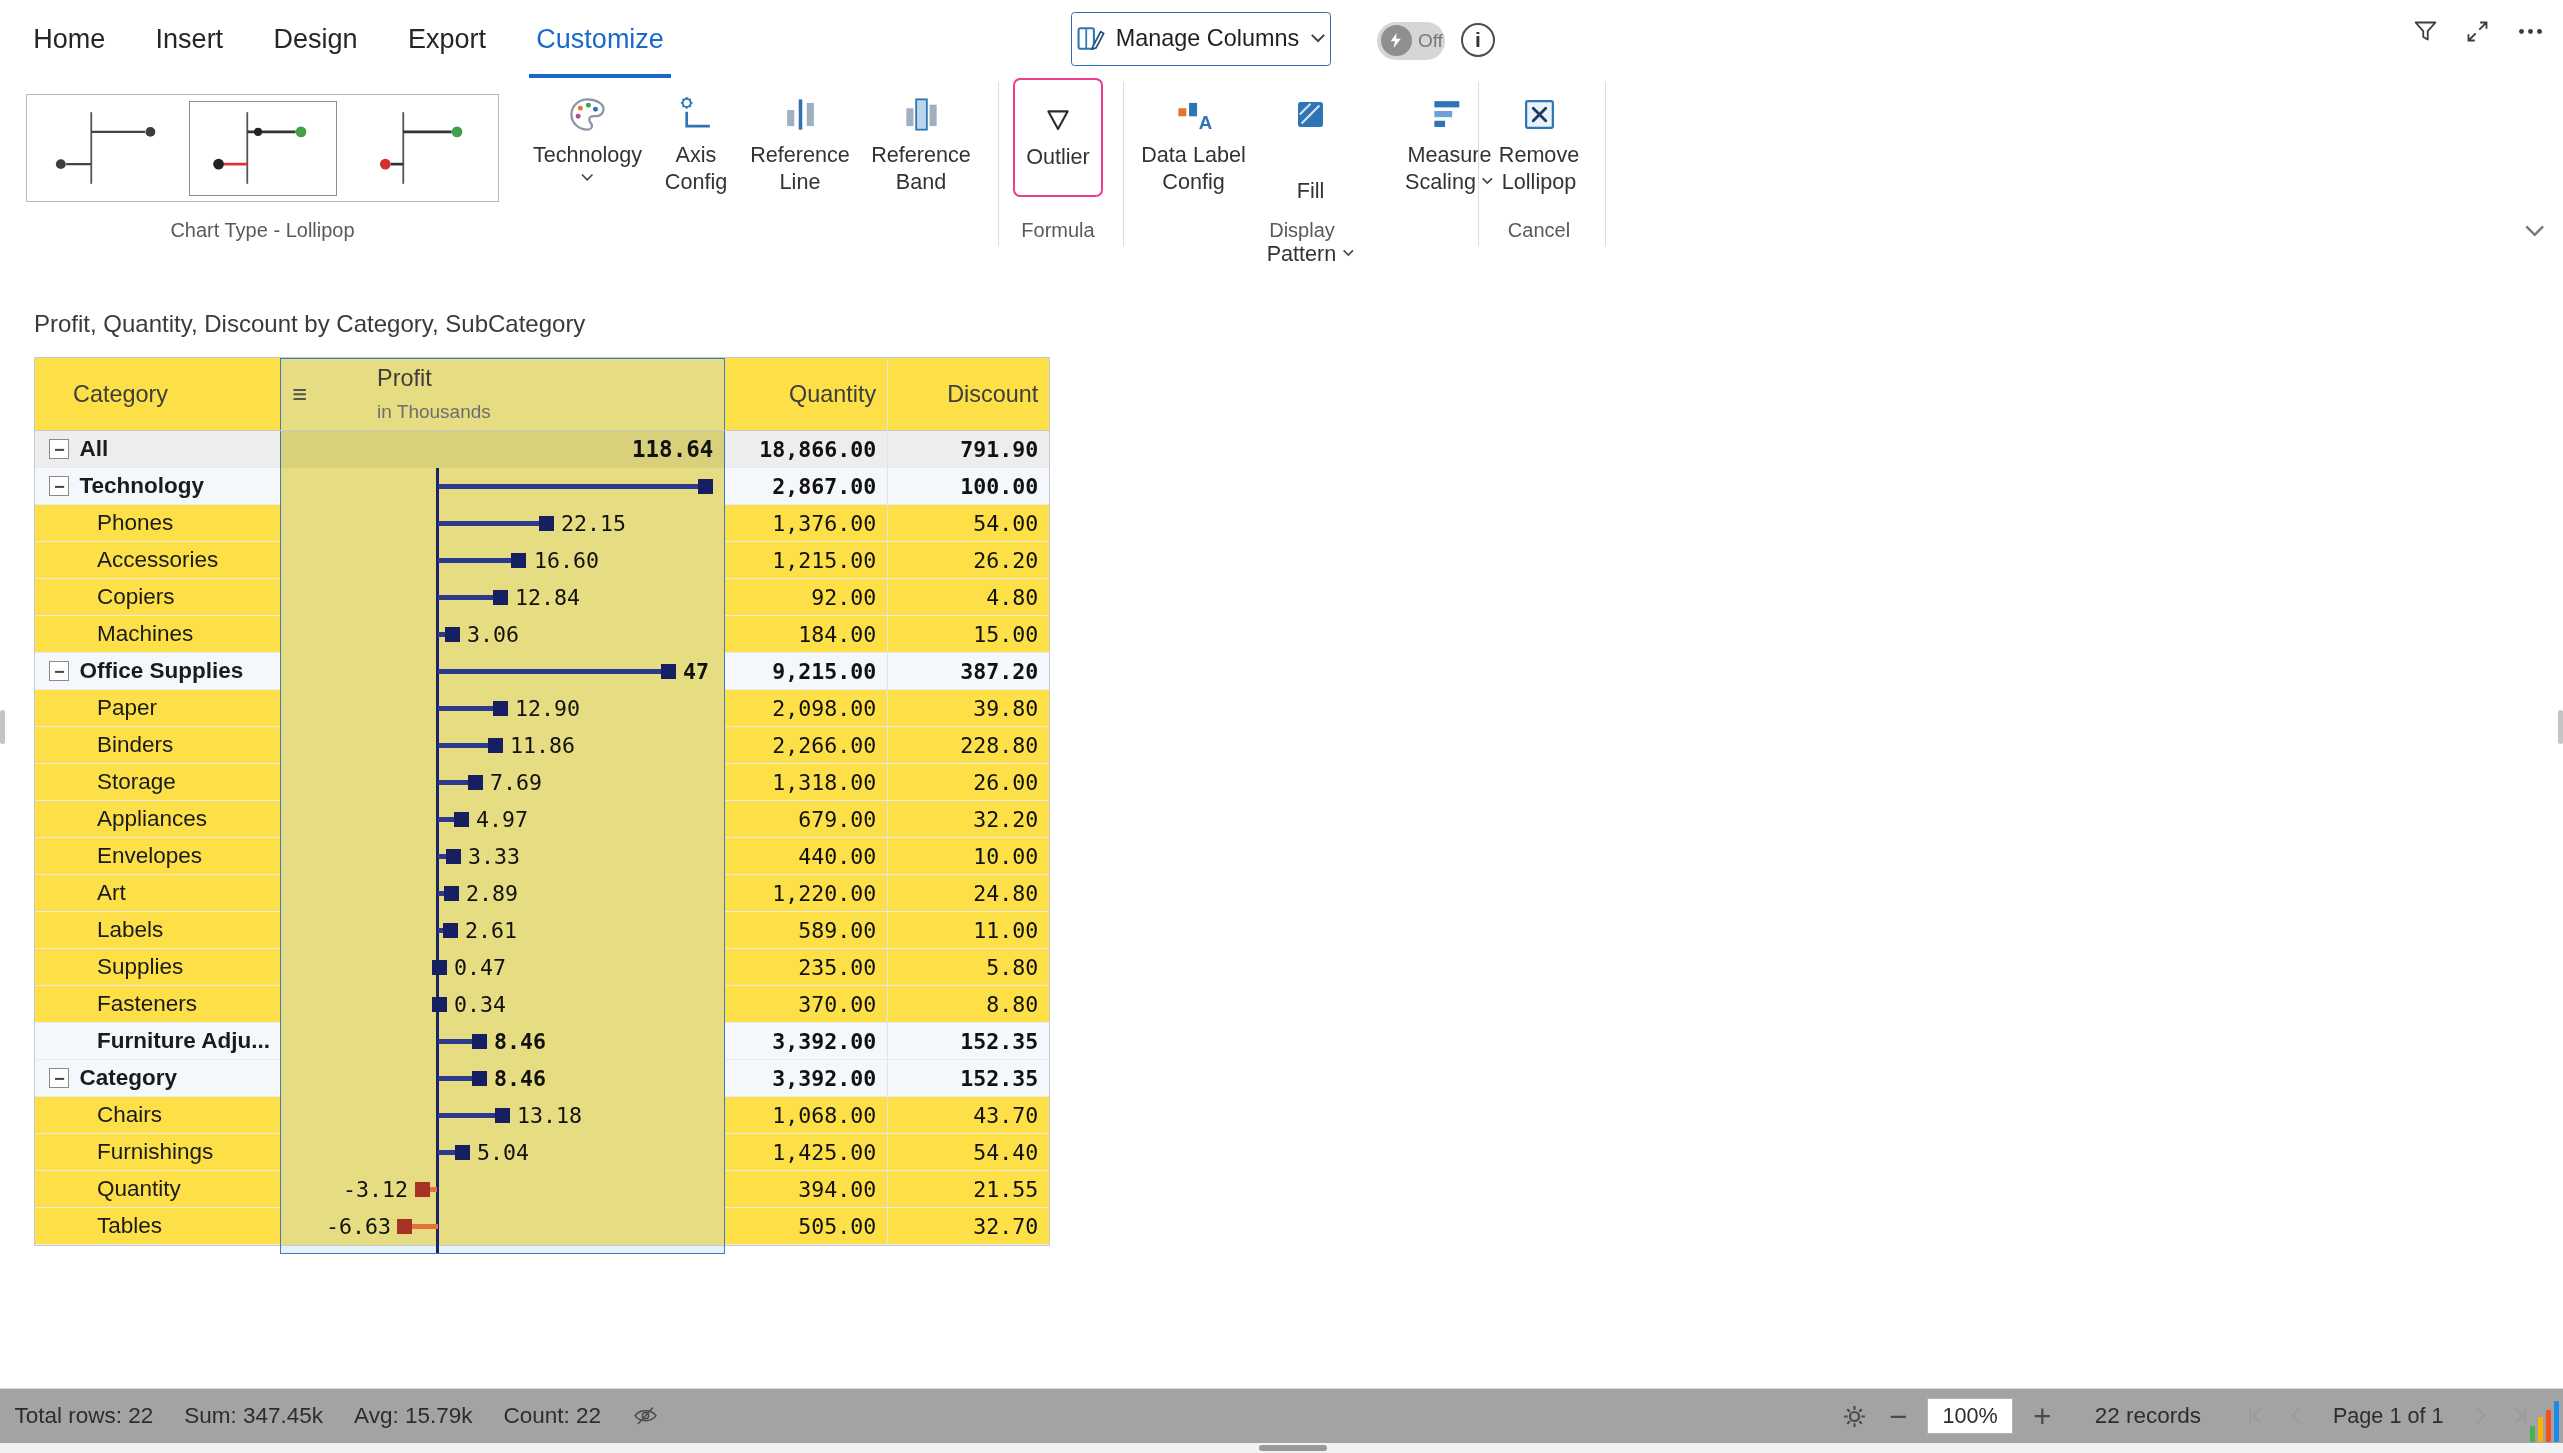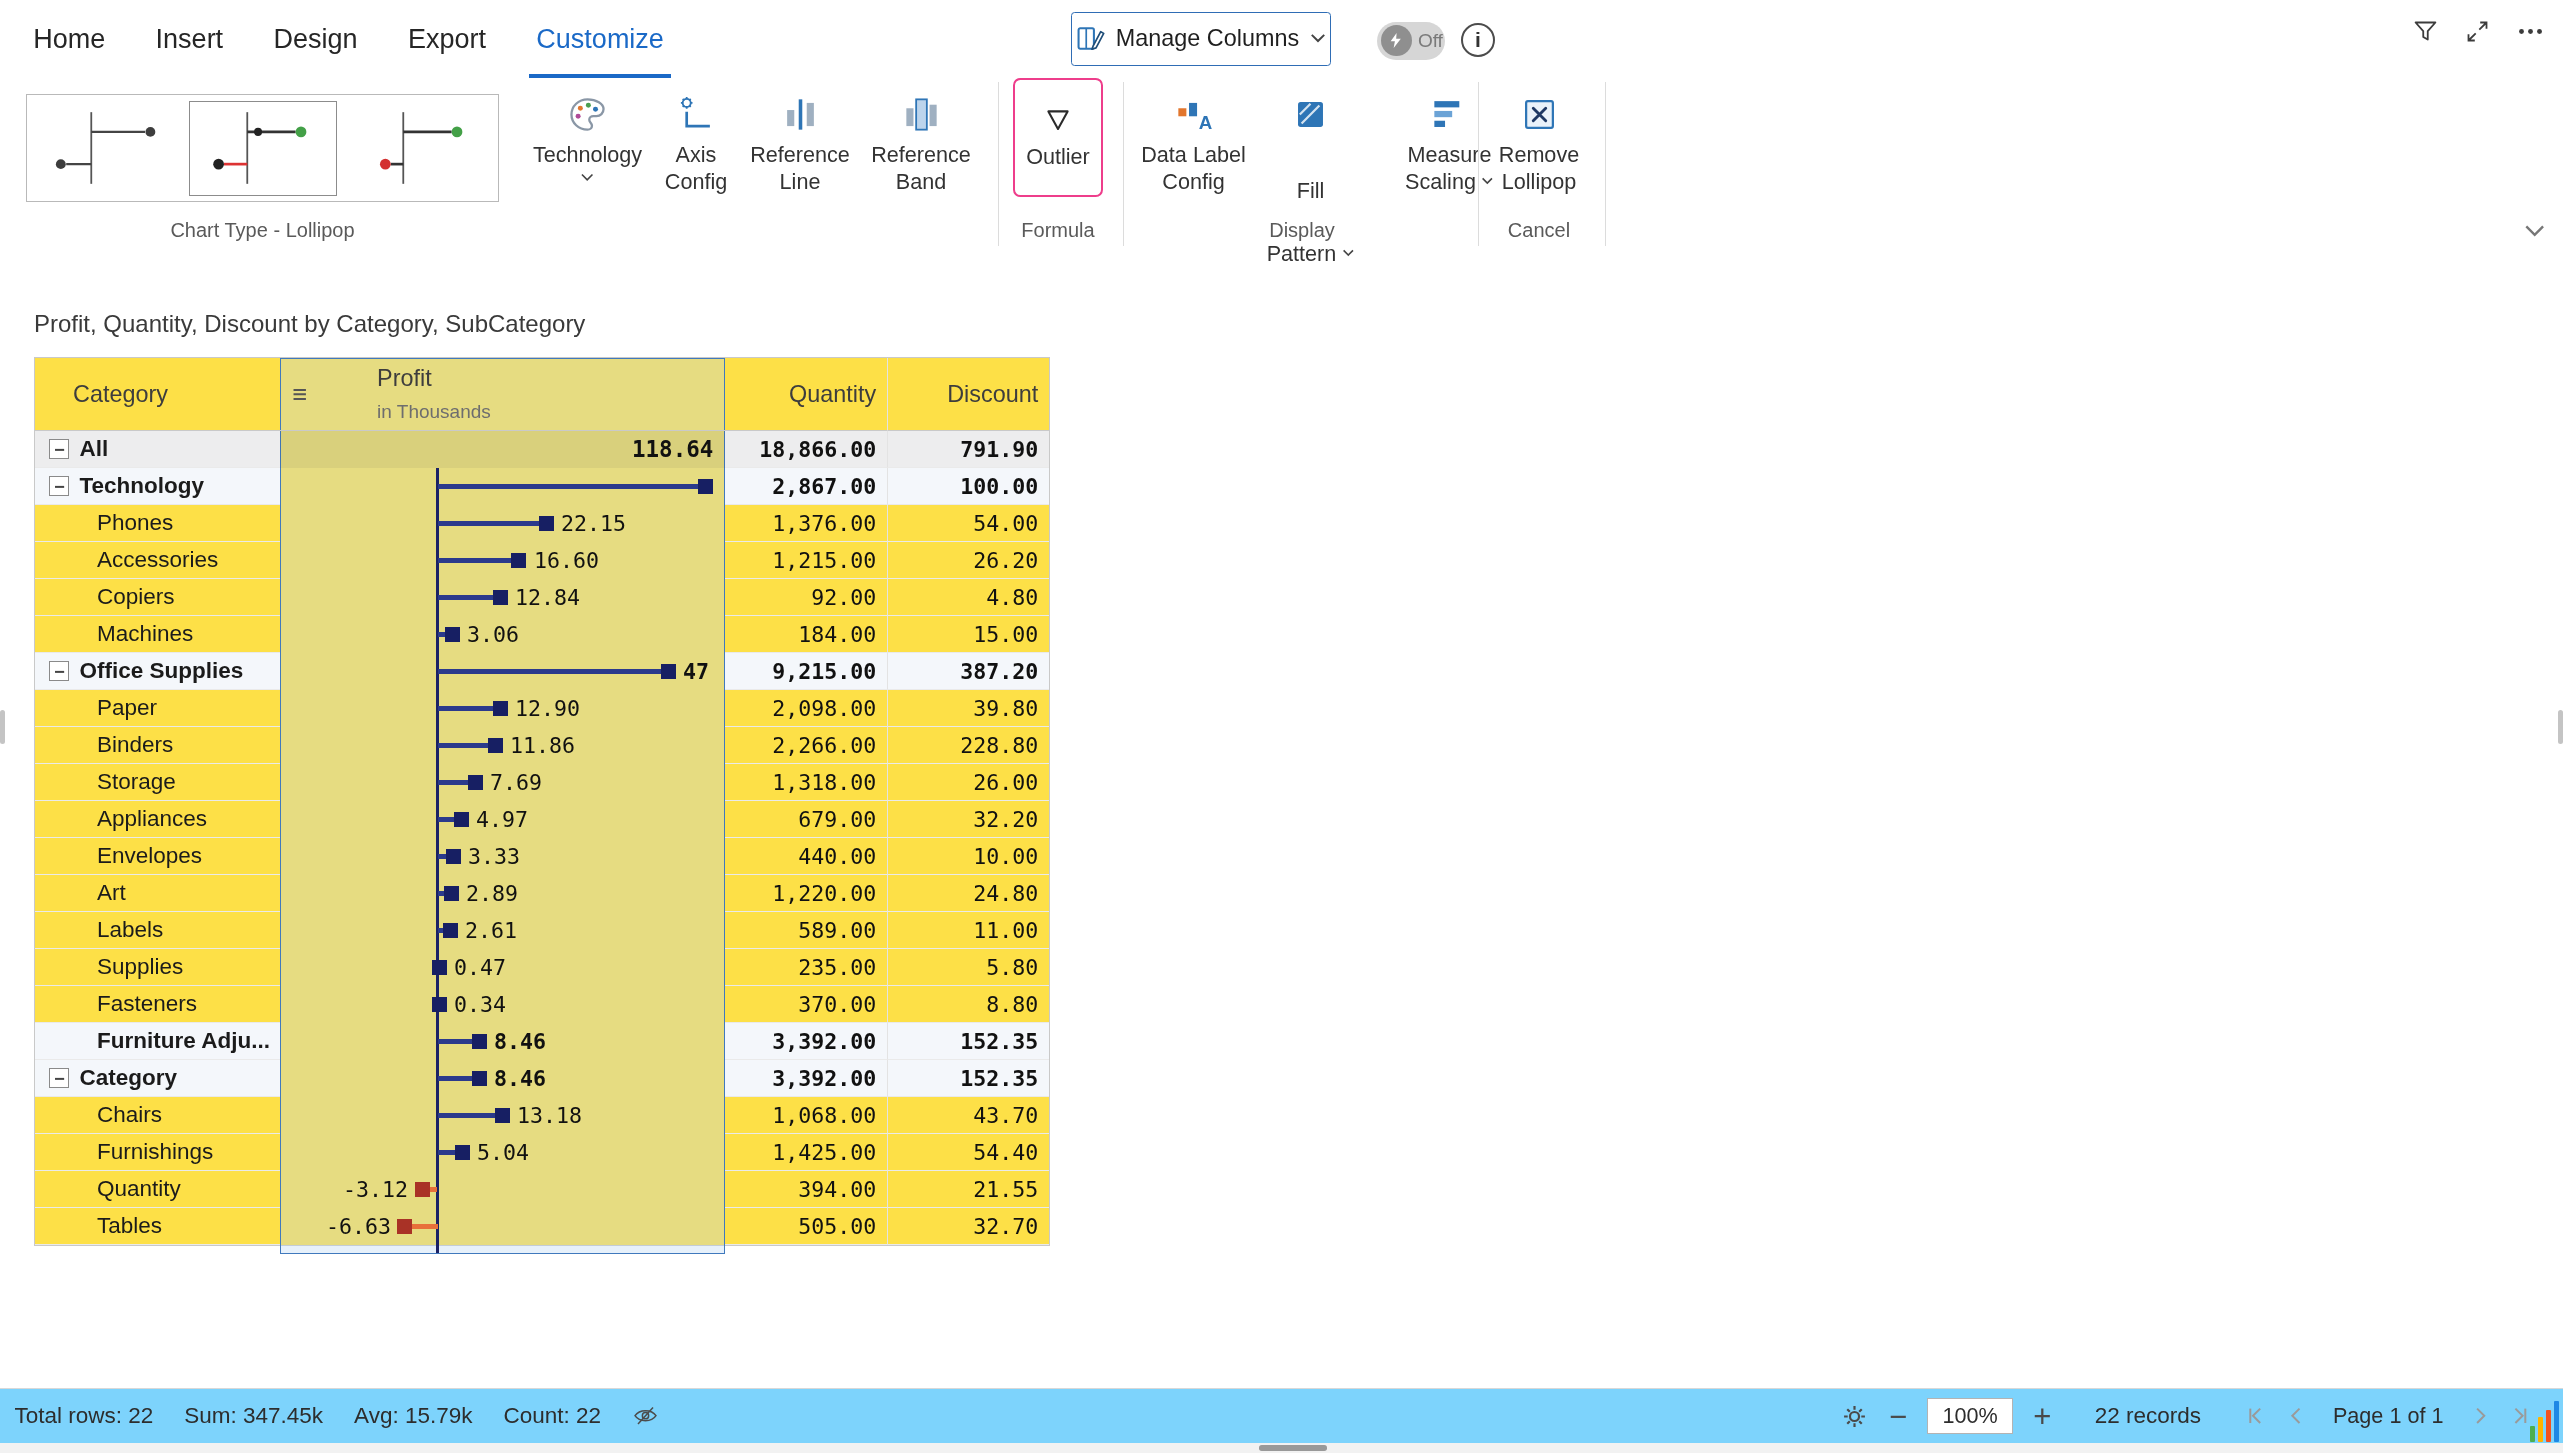--- a/index.html
+++ b/index.html
@@ -82,21 +82,21 @@
   .marker.pos{background:#171f63;} .marker.neg{background:#a93226;}
   .blabel{position:absolute;top:0;line-height:37px;font-family:"DejaVu Sans Mono",monospace;font-size:21.6px;color:#111;white-space:nowrap;}
   .bold .blabel{font-weight:700;}
   .ptext{position:absolute;right:11.7px;top:0;line-height:37px;font-family:"DejaVu Sans Mono",monospace;font-size:22.5px;font-weight:700;color:#111;}
 
   
   .handle{position:absolute;width:5.4px;height:34px;background:#c4c4c4;border-radius:2.7px;top:710px;}
   .handle.left{left:0;} .handle.right{right:0;}
 
   
-  .statusbar{position:absolute;left:0;right:0;top:1388px;height:55px;background:#7dd3fc;border-top:0.9px solid #d8d8d8;box-sizing:border-box;}
+  .statusbar{position:absolute;left:0;right:0;top:1388px;height:55px;background:#a3a3a3;border-top:0.9px solid #d8d8d8;box-sizing:border-box;}
   .sb-left{position:absolute;left:14.4px;top:0;height:100%;display:flex;align-items:center;gap:31px;font-size:22.5px;color:#2d2d2d;}
   .sb-right{position:absolute;right:31px;top:0;height:100%;display:flex;align-items:center;gap:20px;}
   .sb-btn{font-size:31px;color:#4a4a4a;cursor:pointer;line-height:1;user-select:none;}
   .zoom-box{border:0.9px solid #b3b3b3;background:#fff;padding:3.6px 14.4px;font-size:21.6px;color:#2d2d2d;cursor:pointer;}
   .records{font-size:22.5px;color:#2d2d2d;margin:0 23.4px;}
   .page-label{font-size:21.6px;color:#2d2d2d;margin:0 5.4px;}
   .pgicon{display:flex;cursor:pointer;}
   .eyeoff{display:flex;cursor:pointer;}
   .hscrollbar{position:absolute;left:0;right:0;bottom:0;height:10px;background:#f2f2f2;}
   .hthumb{position:absolute;left:1259px;top:1.8px;width:68px;height:6.3px;background:#999;border-radius:2.7px;cursor:pointer;}

